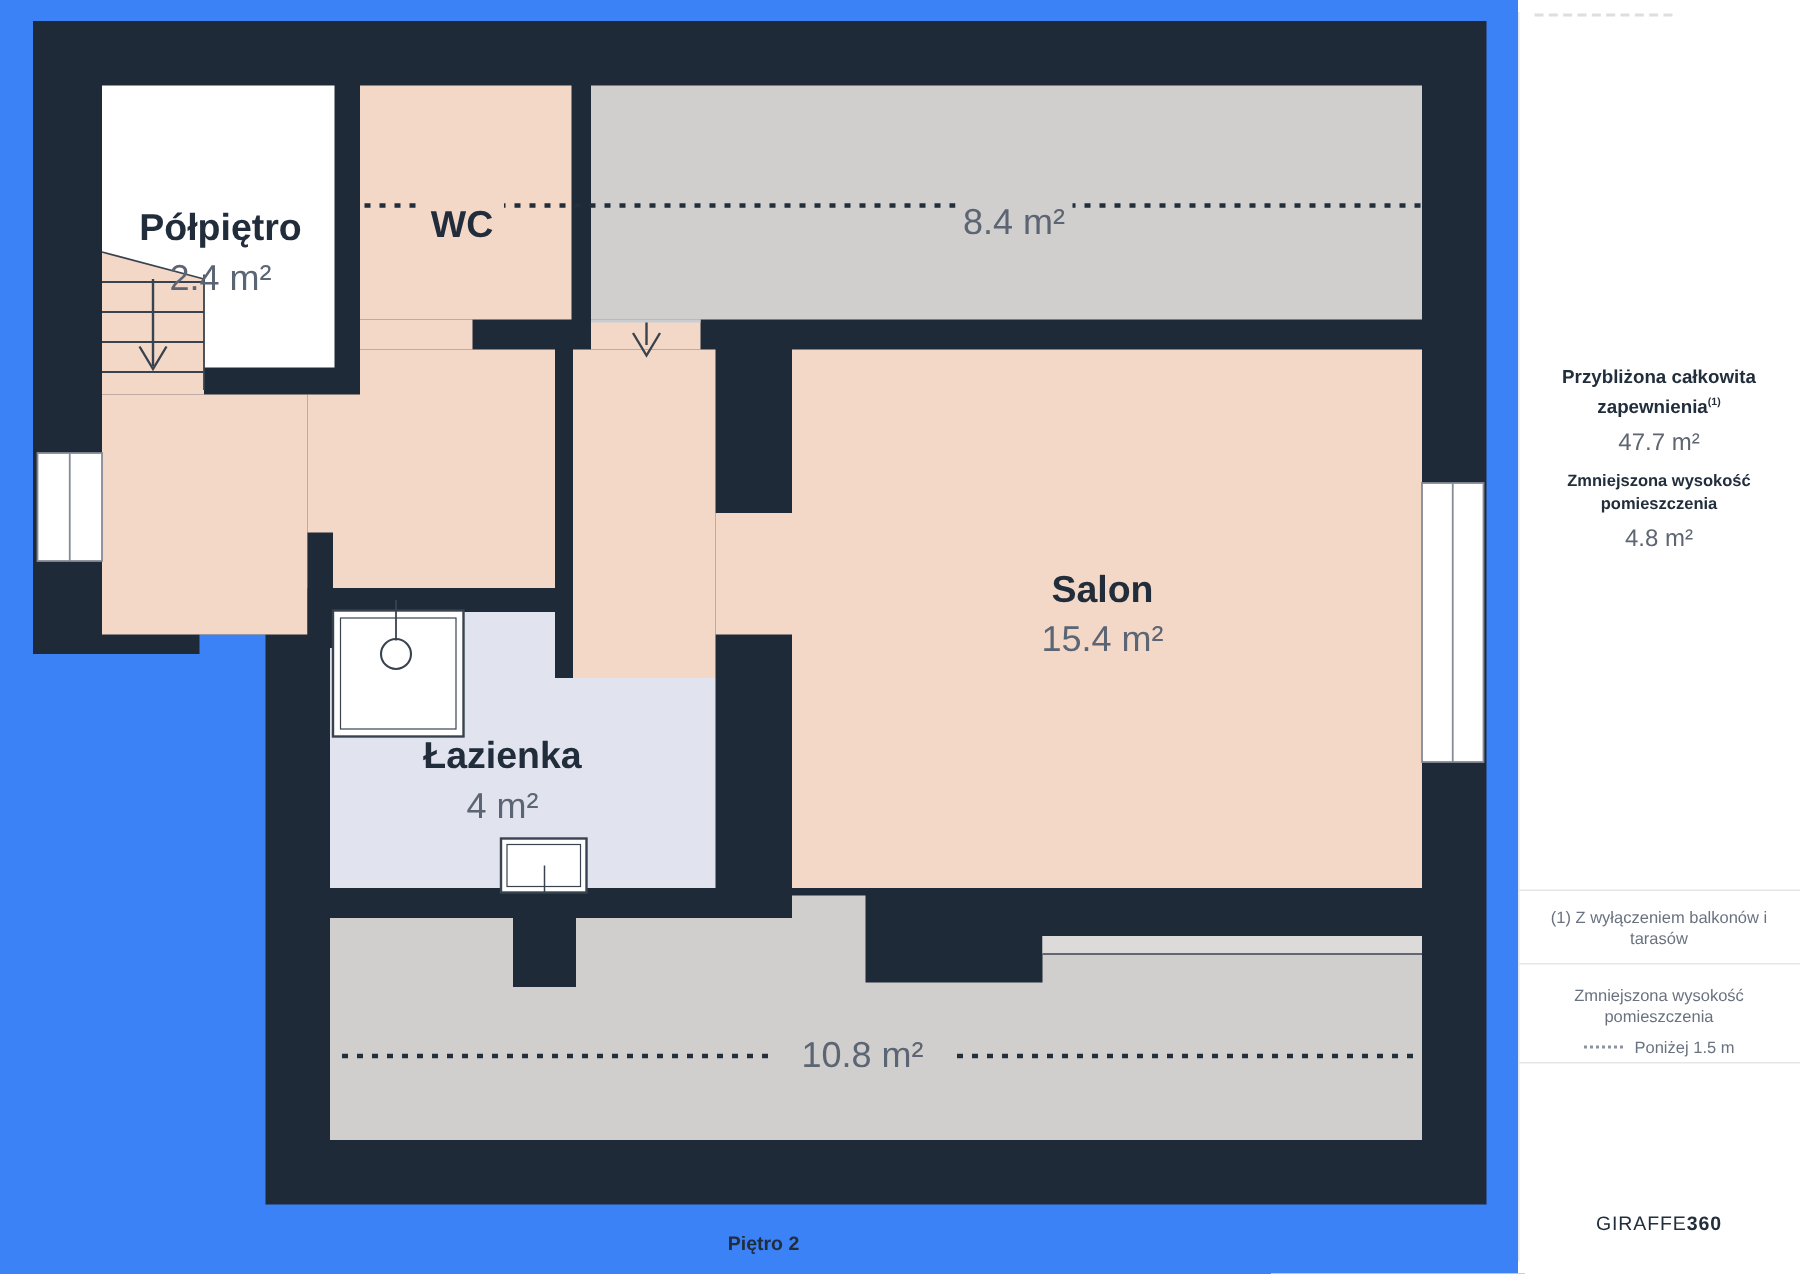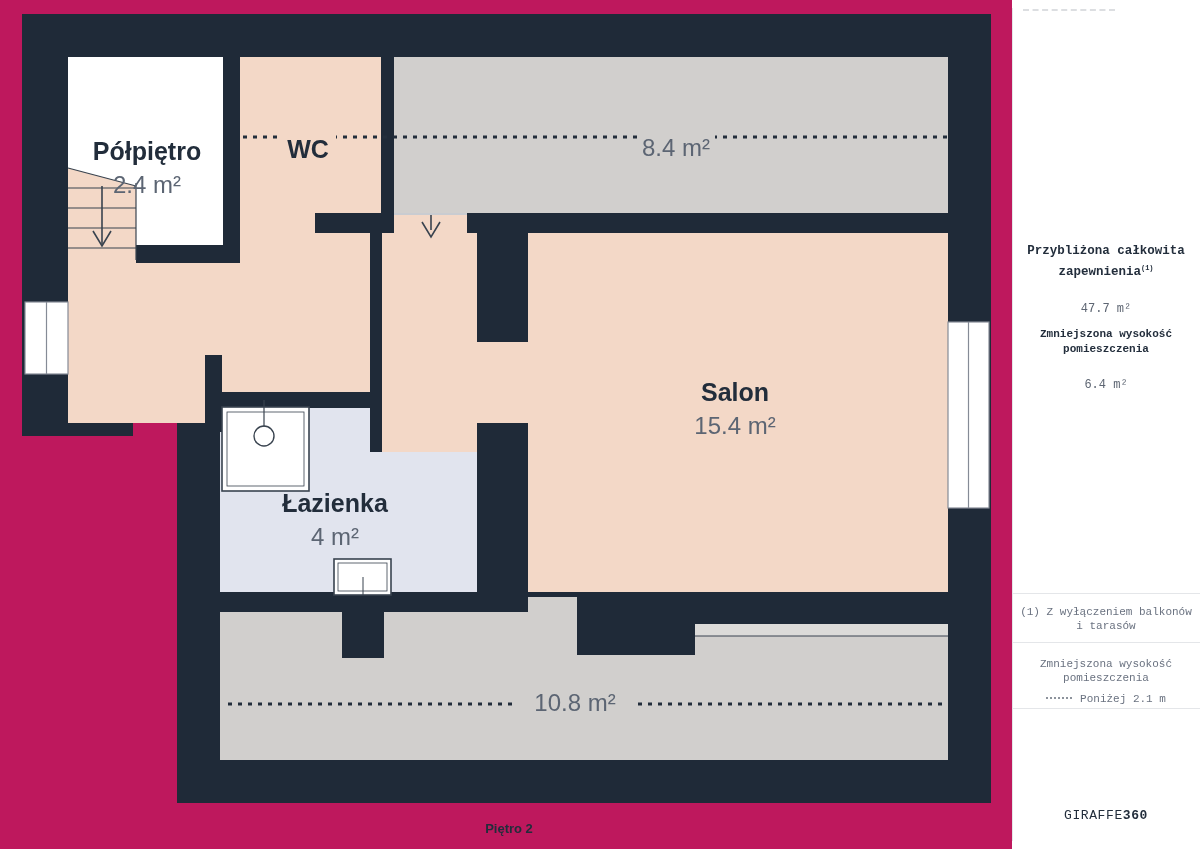--- a/index.html
+++ b/index.html
@@ -1,30 +1,30 @@
 <!DOCTYPE html>
 <html><head>
 <meta charset="utf-8">
 <style>
   html,body{margin:0;padding:0;background:#ffffff;}
   #stage{
-    position:relative;width:1200px;height:849px;background:#be185d;overflow:hidden;
+    position:relative;width:1200px;height:849px;background:#3b82f6;overflow:hidden;
     font-family:"Liberation Sans","DejaVu Sans",sans-serif;
   }
   #plan-svg{position:absolute;left:0;top:0;}
 
   
-  .sidebar{position:absolute;left:1012px;top:0;width:188px;height:849px;background:#ffffff;font-family:Liberation Mono, monospace;}
+  .sidebar{position:absolute;left:1012px;top:0;width:188px;height:849px;background:#ffffff;}
   .rule-v{position:absolute;left:0;top:8px;bottom:8px;width:1px;background:#e4e6e9;}
   .top-dashes{position:absolute;left:11px;top:9px;width:92px;border-top:2px dashed #dcdee1;}
   .divider{position:absolute;left:0;width:188px;height:1px;background:#e4e6e9;}
   .sb-block{position:absolute;left:8px;width:172px;text-align:center;}
   .b13{font-size:12.5px;font-weight:bold;color:#232e3c;line-height:17px;}
   .b11{font-size:11px;font-weight:bold;color:#232e3c;line-height:15px;margin-top:10px;}
-  .val{font-size:12px;color:#5e6673;line-height:16px;margin-top:20px;}
+  .val{font-size:16px;color:#5e6673;line-height:16px;margin-top:8px;}
   .b13 sup{font-size:7px;}
   .note{font-size:11px;color:#6a7280;line-height:14px;}
   .legend-title{font-size:11px;color:#6a7280;line-height:14px;}
   .legend-row{margin-top:8px;font-size:11px;color:#6a7280;}
   .dash-swatch{display:inline-block;width:26px;border-top:2px dotted #8d939c;vertical-align:3px;margin-right:8px;}
   .disclaimer{font-size:11px;color:#6a7280;line-height:14.5px;}
   .brand{font-size:13px;color:#232e3c;letter-spacing:0.6px;}
   .brand .bold{font-weight:bold;}
 </style>
 </head>
@@ -138,33 +138,33 @@
     <div class="rule-v"></div>
     <div class="top-dashes"></div>
 
     <div class="sb-block" style="top:243px">
       <div class="b13">Przybliżona całkowita</div>
       <div class="b13">
         <span>zapewnienia</span><sup>(1)</sup>
       </div>
       <div class="val">47.7 m²</div>
       <div class="b11">Zmniejszona wysokość pomieszczenia</div>
-      <div class="val">6.4 m²</div>
+      <div class="val">4.8 m²</div>
     </div>
 
     <div class="divider" style="top:593px"></div>
 
     <div class="sb-block note" style="top:605px">(1) Z wyłączeniem balkonów i tarasów</div>
 
     <div class="divider" style="top:642px"></div>
 
     <div class="sb-block" style="top:657px">
       <div class="legend-title">Zmniejszona wysokość pomieszczenia</div>
       <div class="legend-row">
-        <span class="dash-swatch"></span><span>Poniżej 2.1 m</span>
+        <span class="dash-swatch"></span><span>Poniżej 1.5 m</span>
       </div>
     </div>
 
     <div class="divider" style="top:708px"></div>
 
 
     <div class="sb-block brand" style="top:808px">
       <span>GIRAFFE</span><span class="bold">360</span>
     </div>
   </div>

